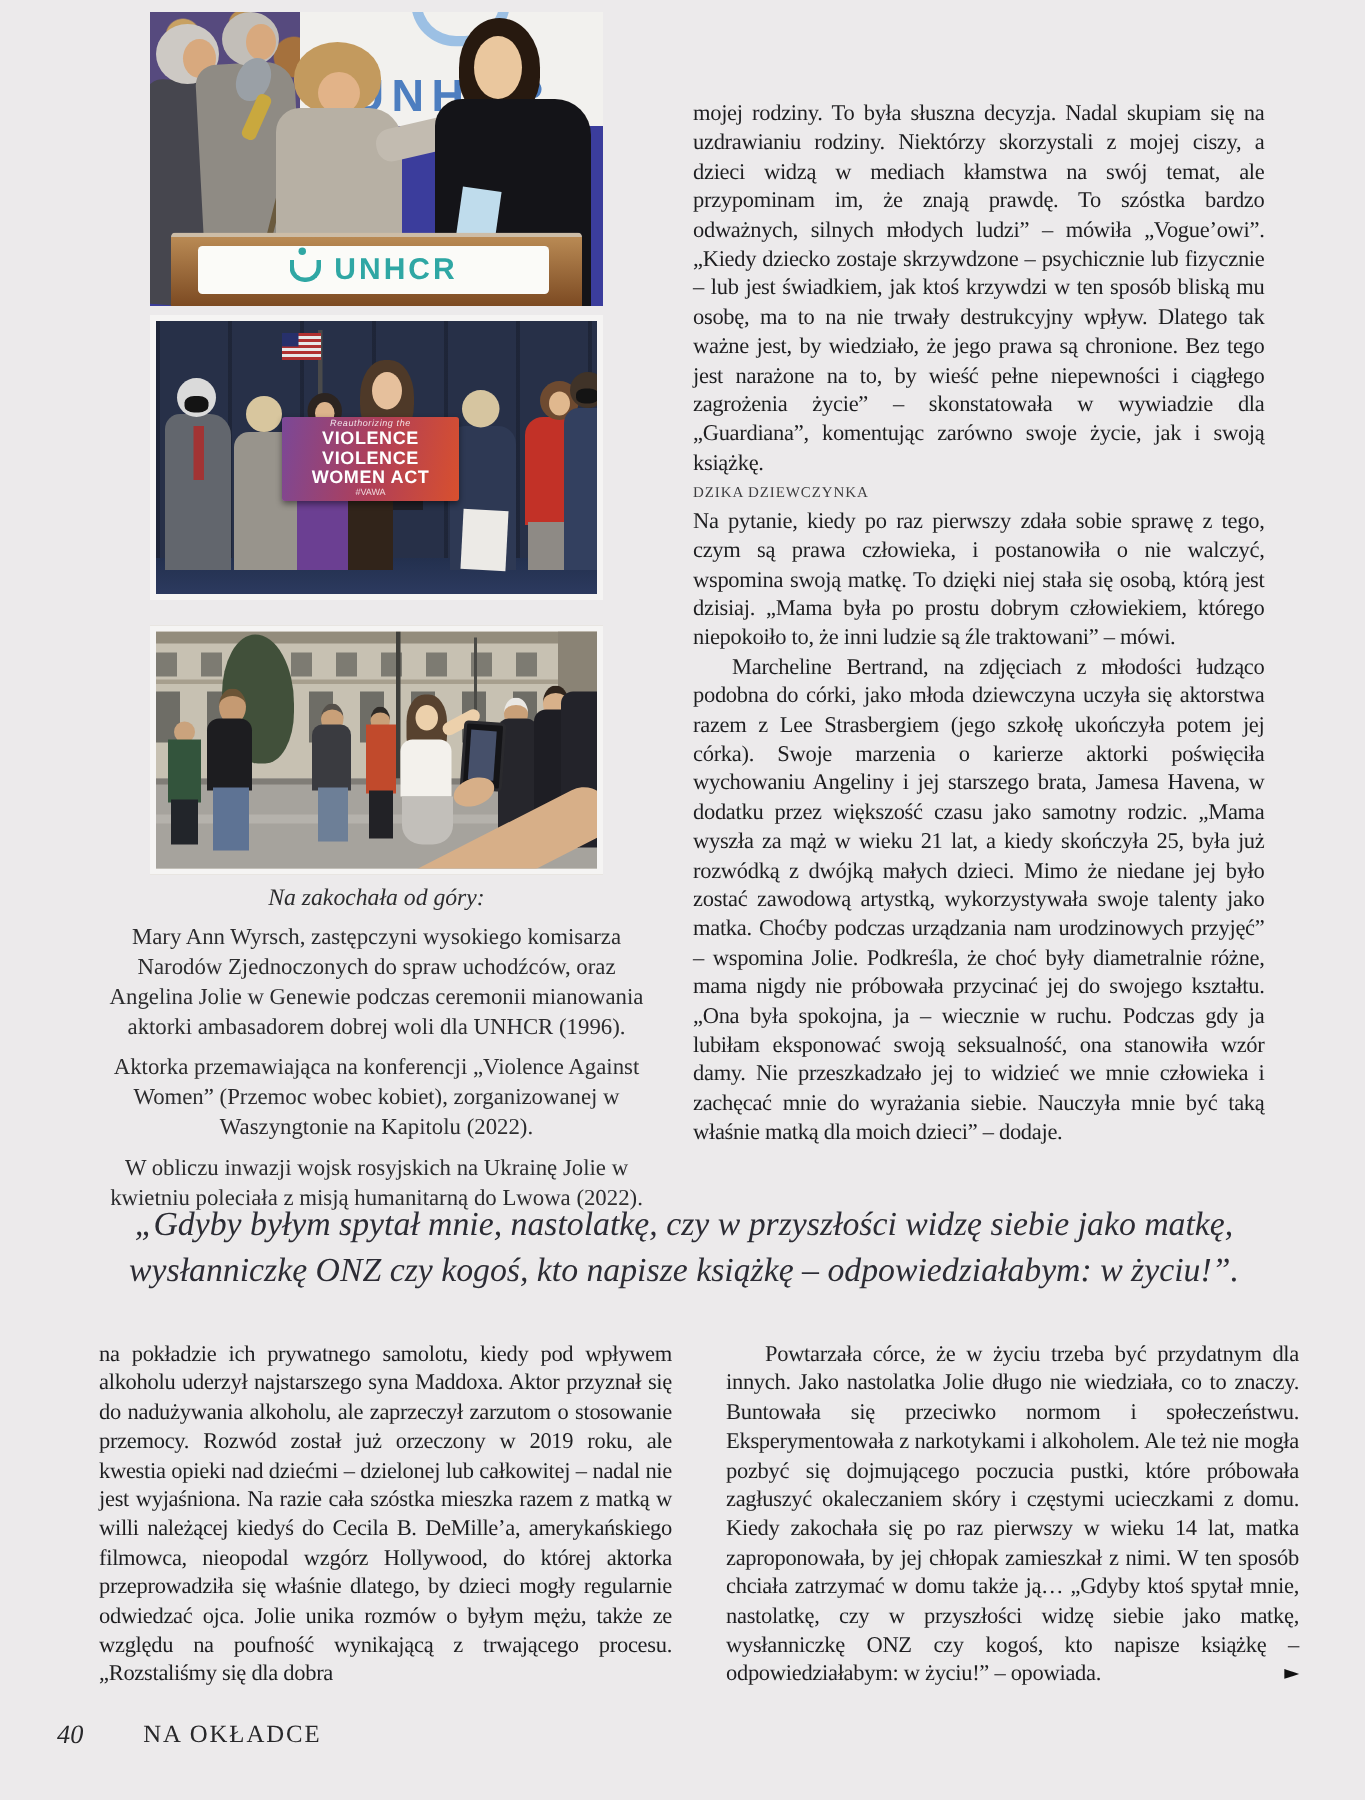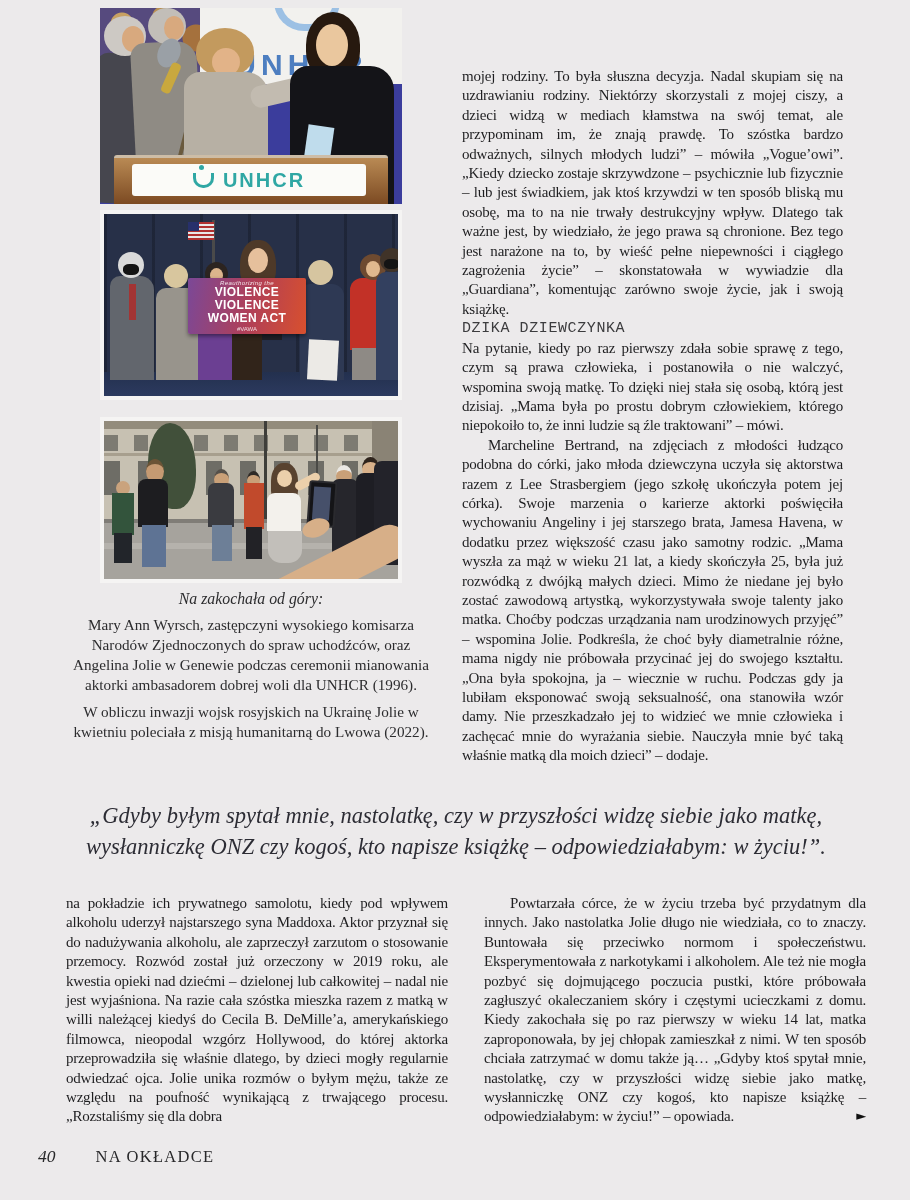--- a/index.html
+++ b/index.html
@@ -25,29 +25,29 @@
         color:#fff;font-family:"Liberation Sans",sans-serif;text-align:center;
         box-shadow:0 2px 4px rgba(0,0,0,.45);z-index:6;}
   .vawa-eyebrow{font-size:6px;font-style:italic;opacity:.85;letter-spacing:.4px;}
   .vawa-main{font-size:12px;font-weight:700;letter-spacing:.4px;line-height:13px;}
   .vawa-tag{font-size:6px;opacity:.8;margin-top:1px;}
   
   .bodycol{position:absolute;text-align:justify;font-size:15px;line-height:19.4px;
         letter-spacing:-0.2px;color:#1e1e20;}
   .bodycol p{margin:0;}
   .indent{text-indent:26px;}
-  .subhead{font-family:Liberation Mono, monospace;font-size:15px;letter-spacing:.6px;
+  .subhead{font-family:Liberation Serif, serif;font-size:10px;letter-spacing:.6px;
         color:#3c3c3e;margin:11px 0 3px 0;font-weight:400;}
   .caption{position:absolute;left:63px;top:589px;width:376px;text-align:center;
         font-size:15.2px;line-height:20px;color:#2c2c2e;}
   .caption .cap-title{font-style:italic;font-size:15.8px;margin:0 0 6px 0;}
   .caption p{margin:0 0 7px 0;}
   .pullquote{position:absolute;left:84px;top:800px;width:744px;text-align:center;
         font-style:italic;font-size:22.5px;line-height:31px;color:#2c2c34;}
-  .footer{position:absolute;left:38px;top:1146px;display:flex;align-items:flex-end;color:#28282a;}
+  .footer{position:absolute;left:38px;top:1146px;display:flex;align-items:flex-start;color:#28282a;}
   .pageno{font-style:italic;font-size:17.5px;}
   .section-label{margin-left:40px;font-size:16.5px;letter-spacing:1.3px;}
   .url-bar{position:absolute;left:543px;top:1152px;width:367px;height:48px;background:#fdfdfd;
         display:flex;align-items:center;justify-content:center;
         font-family:"Liberation Sans",sans-serif;font-size:22px;color:#0d0d0d;}
   .arrow-next{position:absolute;right:0;bottom:1px;font-size:13px;color:#111;
         font-family:"DejaVu Sans",sans-serif;}
 </style>
 </head>
 <body>
@@ -165,20 +165,21 @@
     <div class="shape" style="left:204px;top:60px;width:24px;height:42px;background:#141417;border:2px solid #2a2a2e;border-radius:3px;transform:rotate(4deg);">
       <div class="shape" style="left:3px;top:4px;width:17px;height:33px;background:#46506a;"></div>
     </div>
     <div class="shape" style="left:198px;top:98px;width:28px;height:18px;background:#d7af88;border-radius:50%;transform:rotate(-20deg);"></div>
     <div class="shape" style="right:-16px;bottom:-10px;width:160px;height:36px;background:#d7af88;border-radius:18px;transform:rotate(-27deg);"></div>
   </div>
 
   <div class="caption">
     <p class="cap-title">Na zakochała od góry:</p>
     <p>Mary Ann Wyrsch, zastępczyni wysokiego komisarza Narodów Zjednoczonych do spraw uchodźców, oraz Angelina Jolie w Genewie podczas ceremonii mianowania aktorki ambasadorem dobrej woli dla UNHCR (1996).</p>
+    <p>Aktorka przemawiająca na konferencji „Violence Against Women” (Przemoc wobec kobiet), zorganizowanej w Waszyngtonie na Kapitolu (2022).</p>
     <p>W obliczu inwazji wojsk rosyjskich na Ukrainę Jolie w kwietniu poleciała z misją humanitarną do Lwowa (2022).</p>
   </div>
 
   <div class="bodycol" style="left:462px;top:67px;width:381px;">
     <p>mojej rodziny. To była słuszna decyzja. Nadal skupiam się na uzdrawianiu rodziny. Niektórzy skorzystali z mojej ciszy, a dzieci widzą w mediach kłamstwa na swój temat, ale przypominam im, że znają prawdę. To szóstka bardzo odważnych, silnych młodych ludzi” – mówiła „Vogue’owi”. „Kiedy dziecko zostaje skrzywdzone – psychicznie lub fizycznie – lub jest świadkiem, jak ktoś krzywdzi w ten sposób bliską mu osobę, ma to na nie trwały destrukcyjny wpływ. Dlatego tak ważne jest, by wiedziało, że jego prawa są chronione. Bez tego jest narażone na to, by wieść pełne niepewności i ciągłego zagrożenia życie” – skonstatowała w wywiadzie dla „Guardiana”, komentując zarówno swoje życie, jak i swoją książkę.</p>
     <p class="subhead">DZIKA DZIEWCZYNKA</p>
     <p>Na pytanie, kiedy po raz pierwszy zdała sobie sprawę z tego, czym są prawa człowieka, i postanowiła o nie walczyć, wspomina swoją matkę. To dzięki niej stała się osobą, którą jest dzisiaj. „Mama była po prostu dobrym człowiekiem, którego niepokoiło to, że inni ludzie są źle traktowani” – mówi.</p>
     <p class="indent">Marcheline Bertrand, na zdjęciach z młodości łudząco podobna do córki, jako młoda dziewczyna uczyła się aktorstwa razem z Lee Strasbergiem (jego szkołę ukończyła potem jej córka). Swoje marzenia o karierze aktorki poświęciła wychowaniu Angeliny i jej starszego brata, Jamesa Havena, w dodatku przez większość czasu jako samotny rodzic. „Mama wyszła za mąż w wieku 21 lat, a kiedy skończyła 25, była już rozwódką z dwójką małych dzieci. Mimo że niedane jej było zostać zawodową artystką, wykorzystywała swoje talenty jako matka. Choćby podczas urządzania nam urodzinowych przyjęć” – wspomina Jolie. Podkreśla, że choć były diametralnie różne, mama nigdy nie próbowała przycinać jej do swojego kształtu. „Ona była spokojna, ja – wiecznie w ruchu. Podczas gdy ja lubiłam eksponować swoją seksualność, ona stanowiła wzór damy. Nie przeszkadzało jej to widzieć we mnie człowieka i zachęcać mnie do wyrażania siebie. Nauczyła mnie być taką właśnie matką dla moich dzieci” – dodaje.</p>
   </div>
 

